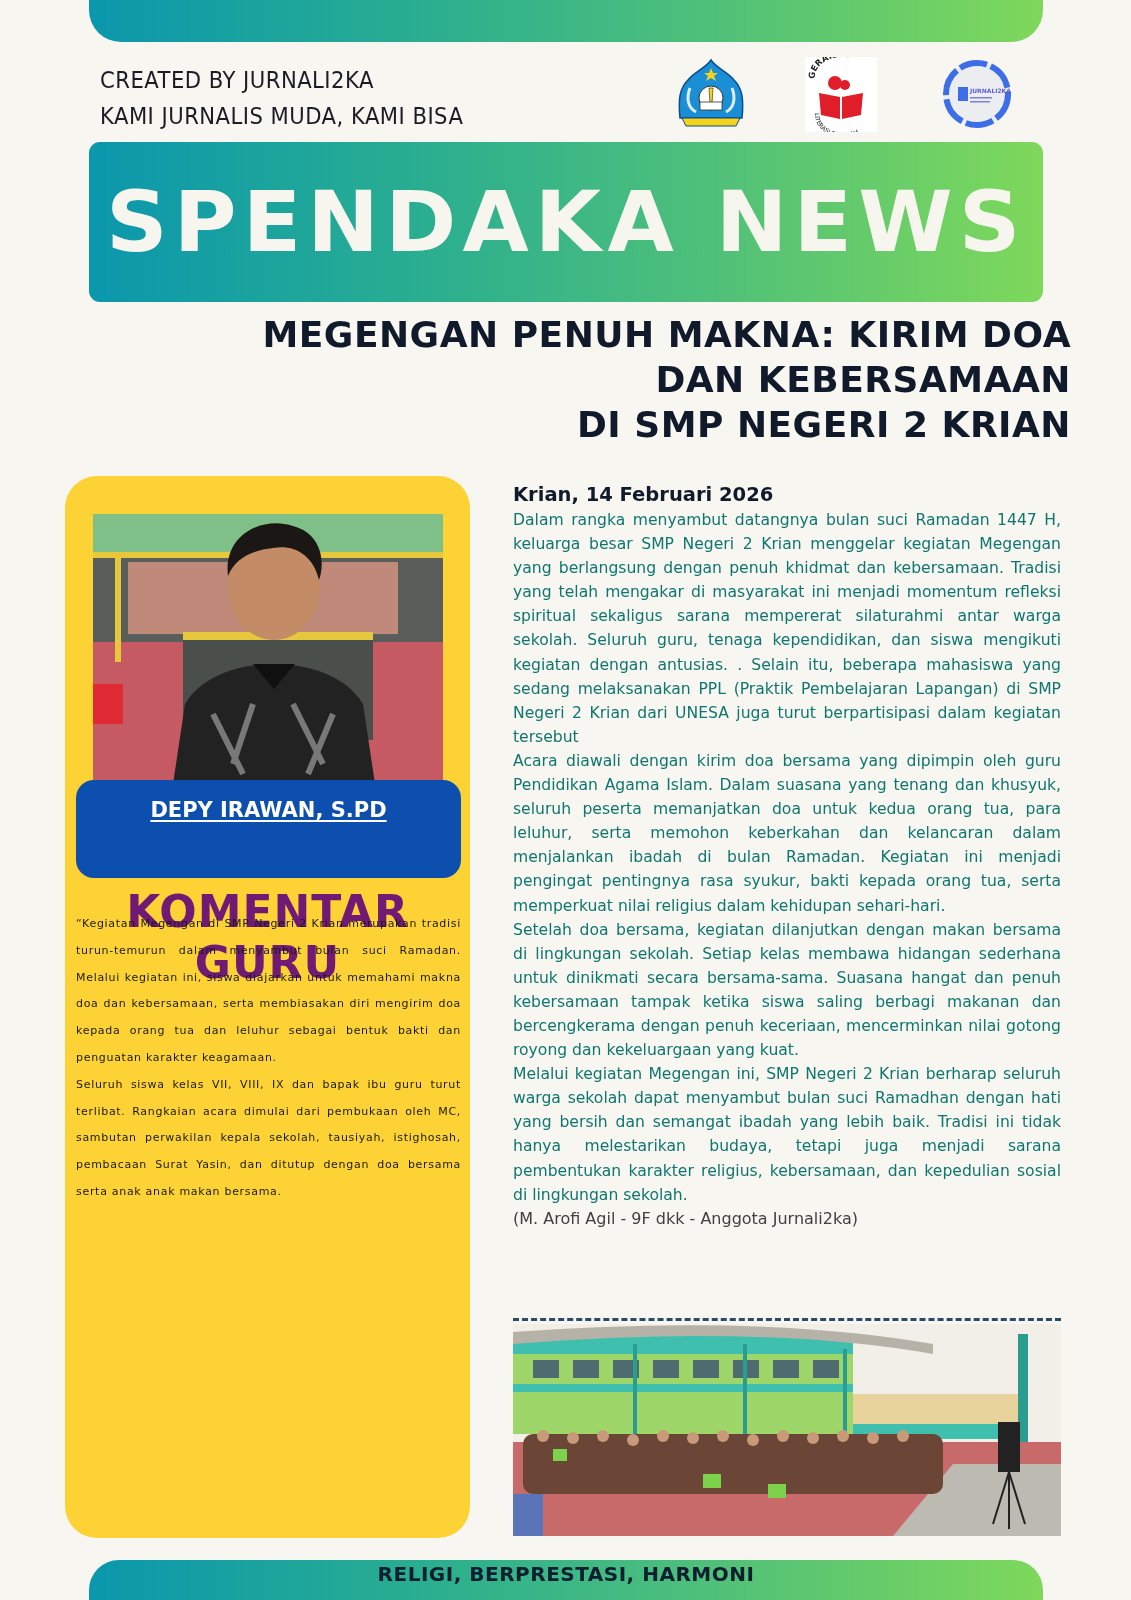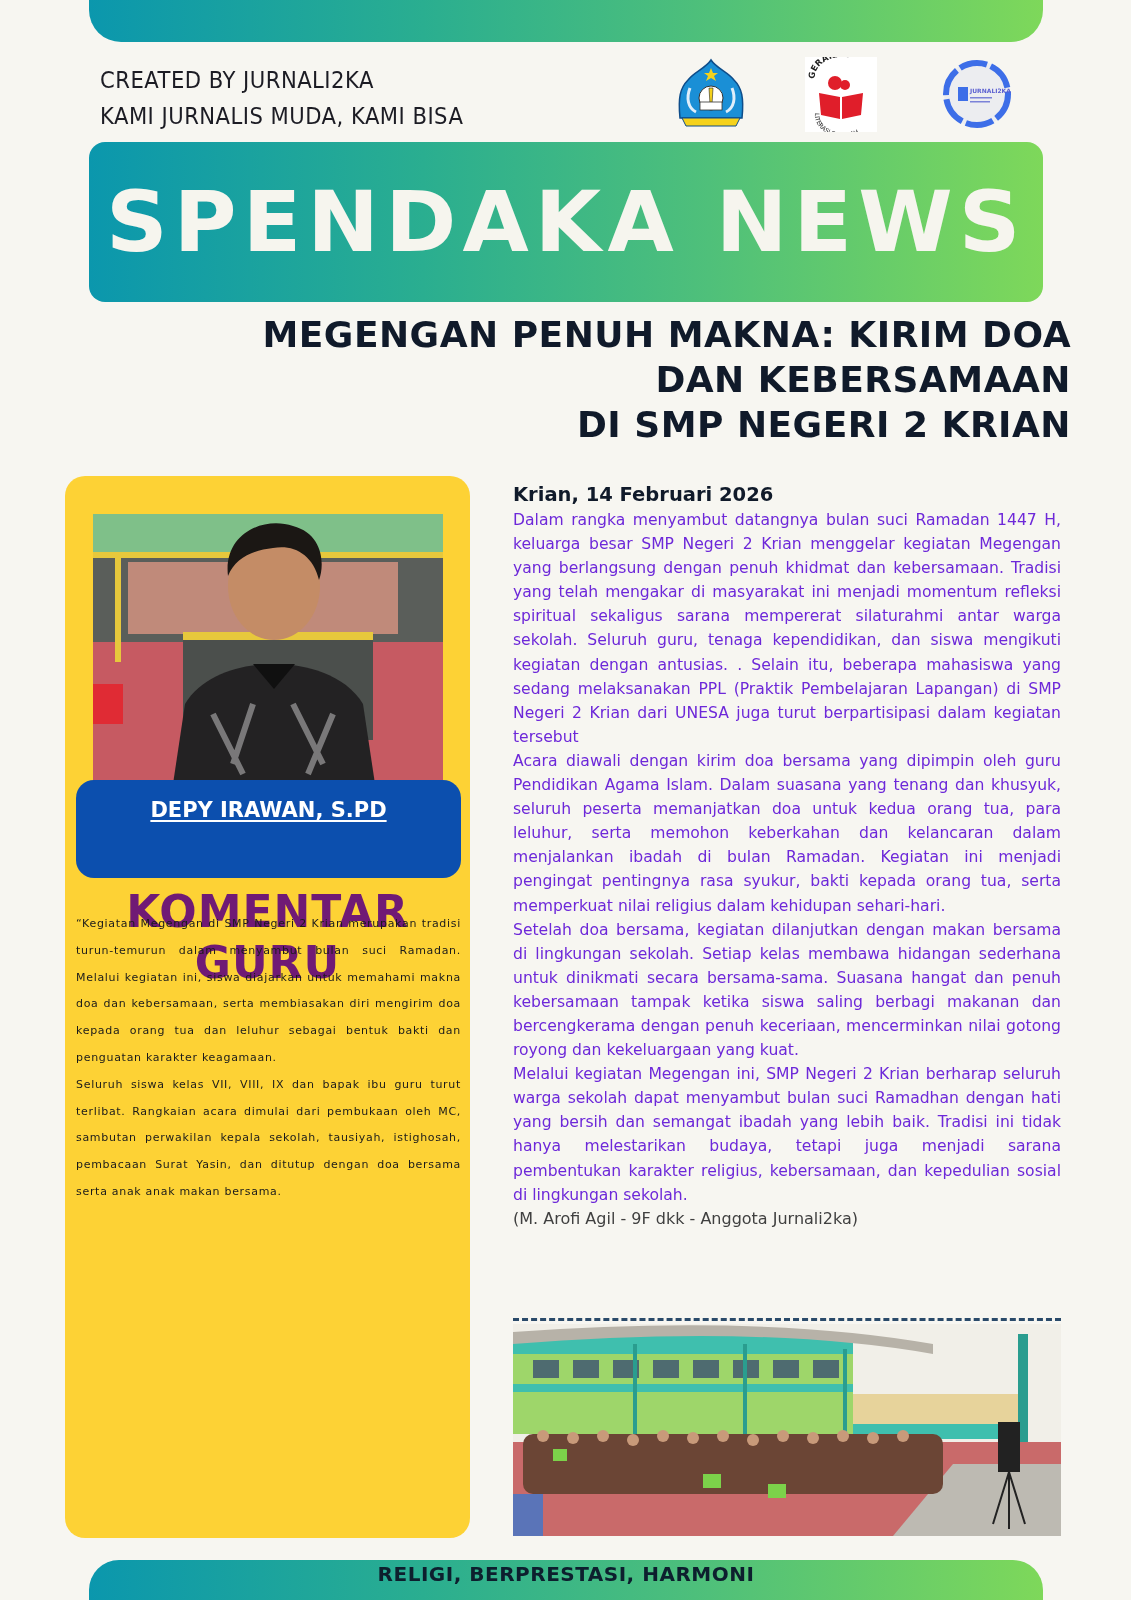--- a/index.html
+++ b/index.html
@@ -10,37 +10,37 @@
 
   .top-bar { position: absolute; left: 89px; top: -40px; width: 954px; height: 82px; border-radius: 0 0 32px 32px; }
 
   .credits { position: absolute; left: 100px; top: 62px; font-family: "DejaVu Sans", sans-serif; font-size: 23px; letter-spacing: 0.5px; color: #1c1c24; line-height: 36px; font-weight: 400; transform: scaleX(0.92); transform-origin: left; }
 
   .logo { position: absolute; }
   .logo-kab { left: 676px; top: 58px; width: 70px; height: 72px; }
   .logo-gls { left: 805px; top: 57px; width: 72px; height: 75px; }
   .logo-jur { left: 940px; top: 57px; width: 74px; height: 74px; }
 
-  .masthead { position: absolute; left: 89px; top: 142px; width: 954px; height: 160px; border-radius: 16px; display: flex; align-items: center; justify-content: center; }
+  .masthead { position: absolute; left: 89px; top: 142px; width: 954px; height: 160px; border-radius: 11px; display: flex; align-items: center; justify-content: center; }
   .masthead-title { font-family: "DejaVu Sans", sans-serif; font-weight: 900; font-size: 84px; color: #f6f5ee; letter-spacing: 6px; transform: scaleX(1.02); }
 
   .headline { position: absolute; left: 60px; top: 312px; width: 1011px; text-align: right; font-family: "DejaVu Sans", sans-serif; font-weight: 900; font-size: 36px; line-height: 45px; color: #101a2a; letter-spacing: 0.5px; }
   .headline div { white-space: nowrap; }
 
-  .sidebar { position: absolute; left: 65px; top: 476px; width: 405px; height: 1062px; background: #fdd235; border-radius: 20px; }
+  .sidebar { position: absolute; left: 65px; top: 476px; width: 405px; height: 1062px; background: #fdd235; border-radius: 32px; }
   .portrait { position: absolute; left: 28px; top: 38px; width: 350px; height: 270px; overflow: hidden; background: #c7646a; }
   .name-card { position: absolute; left: 11px; top: 304px; width: 385px; height: 98px; background: #0c4fae; border-radius: 18px; text-align: center; color: #ffffff; }
   .name-card .name { display: inline-block; margin-top: 18px; font-family: "DejaVu Sans", sans-serif; font-weight: bold; font-size: 21px; text-decoration: underline; text-underline-offset: 3px; }
   .name-card .role { margin-top: 8px; font-family: "DejaVu Sans", sans-serif; font-weight: bold; font-size: 16.5px; }
   .comment-title { position: absolute; left: 0; top: 410px; width: 405px; text-align: center; font-family: "DejaVu Sans", sans-serif; font-weight: 900; font-size: 44px; color: #701a75; letter-spacing: 1px; }
   .comment-body { position: absolute; left: 11px; top: 435px; width: 385px; font-family: "DejaVu Sans", sans-serif; font-size: 11px; line-height: 26.8px; color: #1b1b1b; text-align: justify; letter-spacing: 0.7px; }
 
   .article { position: absolute; left: 513px; top: 482px; width: 548px; }
   .dateline { font-family: "DejaVu Sans", sans-serif; font-weight: bold; font-size: 19.5px; color: #101a2a; line-height: 26px; }
-  .body-p { font-family: "DejaVu Sans", sans-serif; font-size: 15.6px; line-height: 24.1px; color: #6d28d9; text-align: justify; }
+  .body-p { font-family: "DejaVu Sans", sans-serif; font-size: 15.6px; line-height: 24.1px; color: #0f766e; text-align: justify; }
   .byline { font-family: "DejaVu Sans", sans-serif; font-size: 16px; line-height: 24px; color: #404040; }
 
   .dash-sep { position: absolute; left: 513px; top: 1318px; width: 548px; height: 0; border-top: 3px dashed #2a4a6a; }
   .event-photo { position: absolute; left: 513px; top: 1324px; width: 548px; height: 212px; overflow: hidden; background: #d9d3c8; }
 
   .footer-bar { position: absolute; left: 89px; top: 1560px; width: 954px; height: 80px; border-radius: 30px 30px 0 0; text-align: center; }
   .footer-text { display: inline-block; margin-top: 2px; font-family: "DejaVu Sans", sans-serif; font-weight: 900; font-size: 20px; color: #0d1f2e; letter-spacing: 0.5px; }
 </style>
 </head>
 <body>

